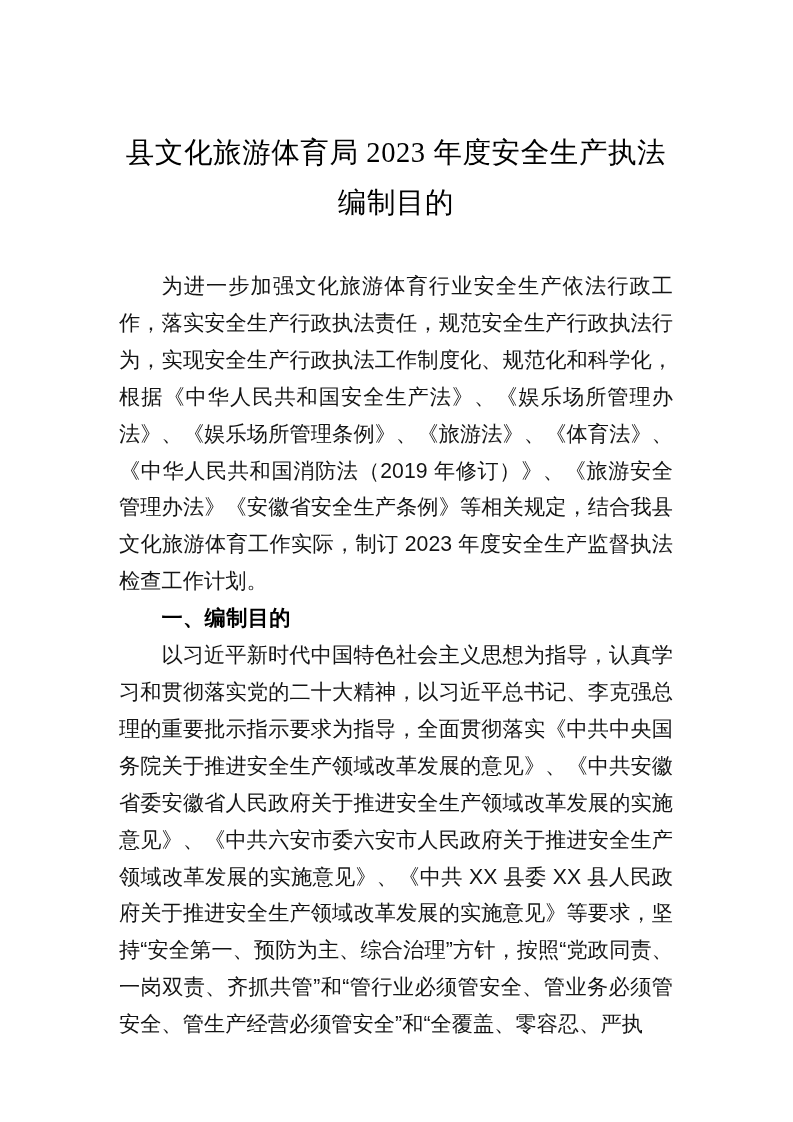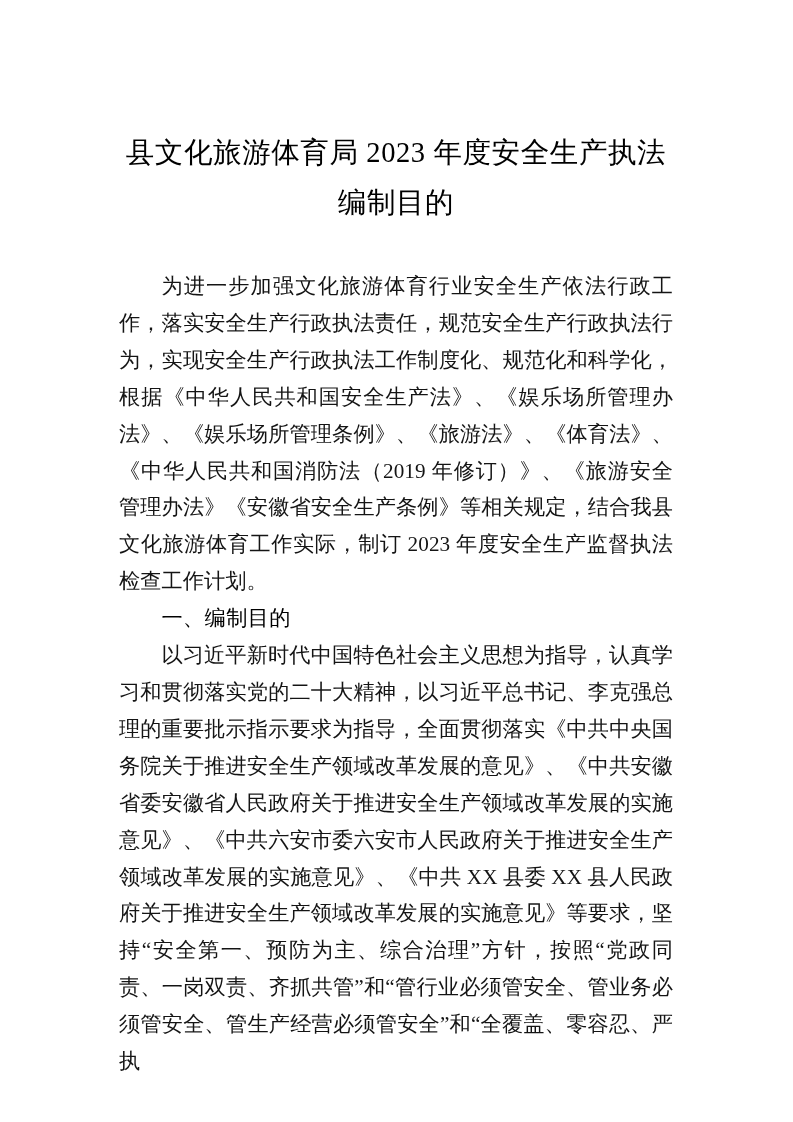--- a/index.html
+++ b/index.html
@@ -48,37 +48,37 @@
   
   .doc-body {
     position: absolute;
     left: 119px;
     top: 268px;
     width: 554px;
   }
 
   .para {
     margin: 0;
-    font-family: Liberation Serif, serif;
+    font-family: Liberation Sans, sans-serif;
     font-size: 21.2px;
     line-height: 36.9px;
     color: #141414;
     text-align: justify;
     text-justify: inter-character;
     text-indent: 2em;
     letter-spacing: 0.05px;
     word-break: break-all;
   }
 
   .heading {
     margin: 0;
     font-family: "DejaVu Sans", "Liberation Sans", sans-serif;
     font-size: 21.2px;
     line-height: 36.9px;
-    font-weight: 400;
+    font-weight: 700;
     color: #000000;
     text-indent: 2em;
     letter-spacing: 0.4px;
     text-align: left;
   }
 </style>
 </head>
 <body>
 
 <div class="page">

